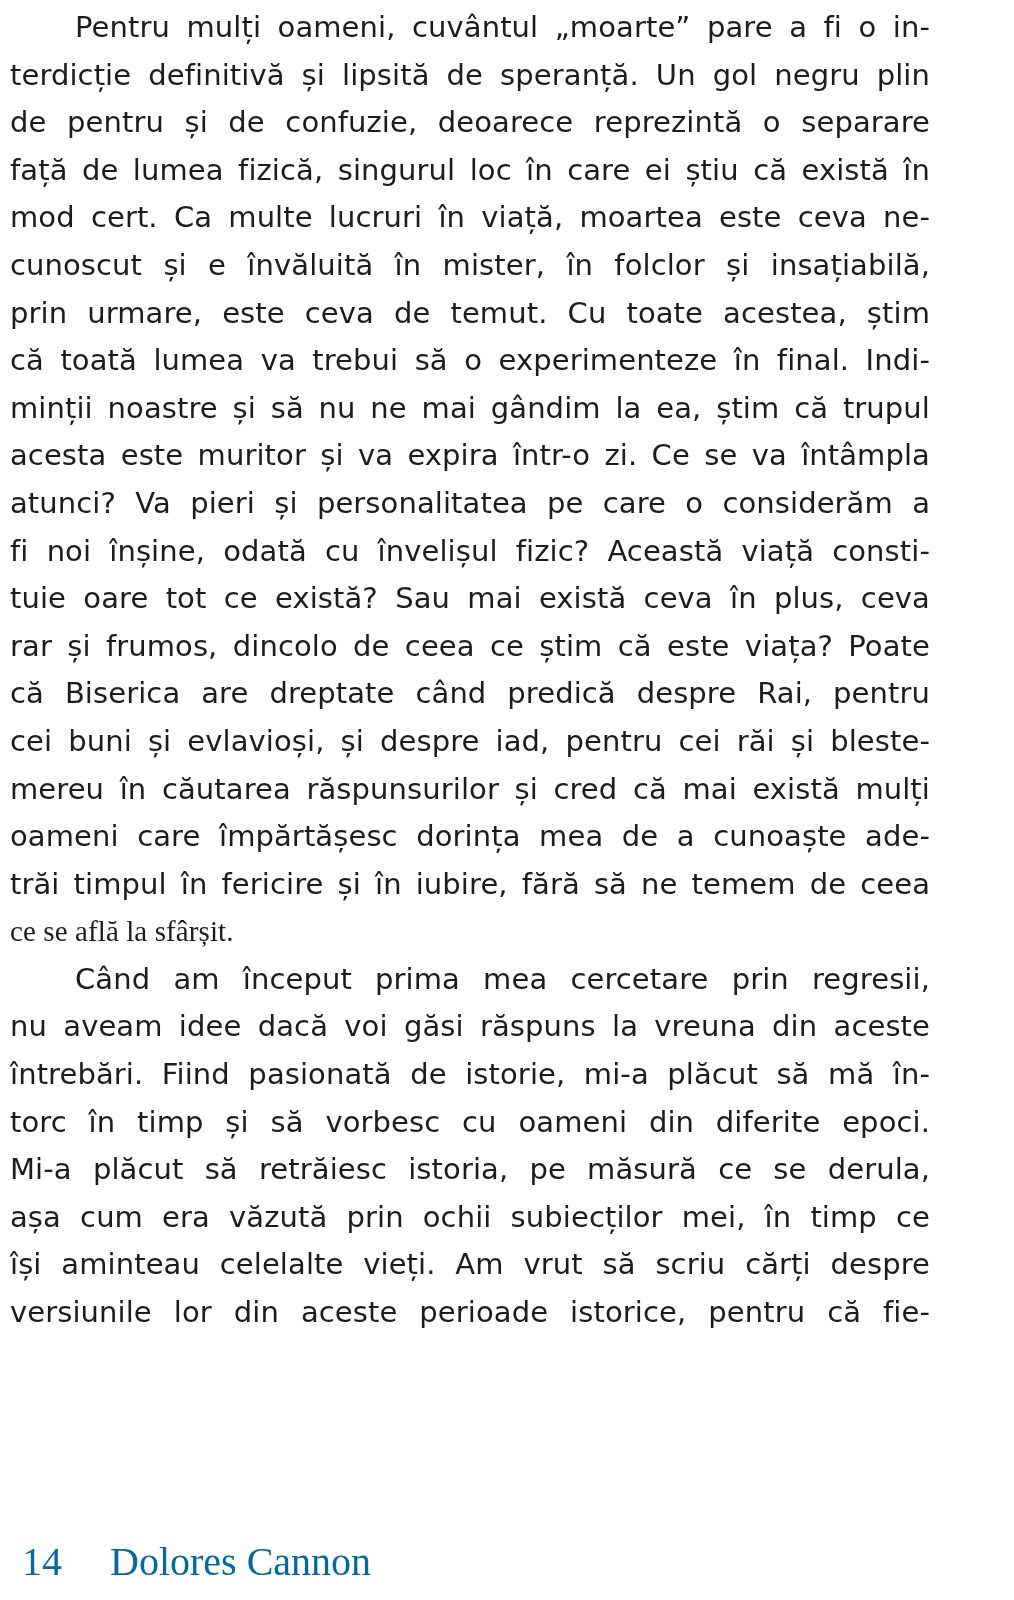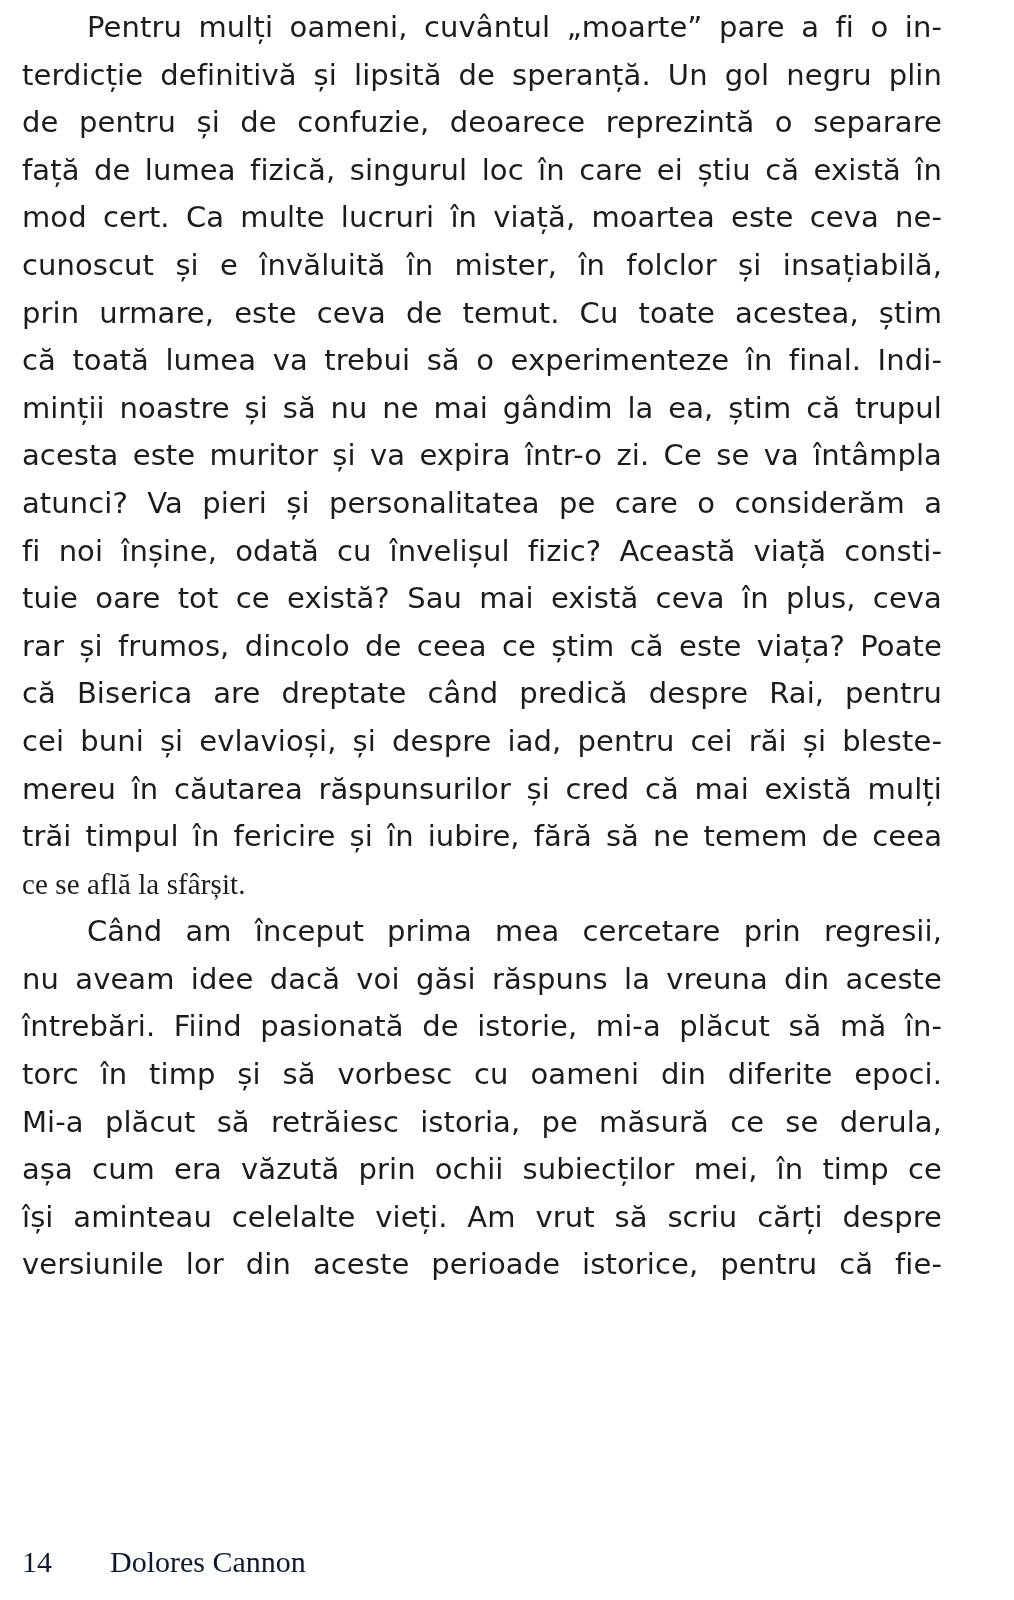--- a/index.html
+++ b/index.html
@@ -9,21 +9,21 @@
   }
   body {
     width: 1014px;
     height: 1600px;
     position: relative;
     overflow: hidden;
     color: #1c1c1c;
   }
   .page {
     position: absolute;
-    left: 22px;
+    left: 10px;
     top: 4px;
     width: 920px;
   }
   .line {
     display: block;
     font-family: "DejaVu Sans", sans-serif;
     font-size: 29px;
     height: 47.6px;
     line-height: 47.6px;
     white-space: nowrap;
@@ -36,23 +36,23 @@
   }
   .line.last {
     text-align-last: left;
     font-family: Liberation Serif, serif;
   }
   .footer {
     position: absolute;
     left: 22px;
     top: 1540px;
     font-family: "Liberation Serif", serif;
-    font-size: 30px;
+    font-size: 40px;
     line-height: 44px;
-    color: #0f172a;
+    color: #0369a1;
     white-space: nowrap;
   }
   .footer .page-num {
     display: inline-block;
     width: 88px;
   }
 </style>
 </head>
 <body>
 
@@ -68,20 +68,21 @@
     <span class="line">că toată lumea va trebui să o experimenteze în final. Indi-</span>
     <span class="line">minții noastre și să nu ne mai gândim la ea, știm că trupul</span>
     <span class="line">acesta este muritor și va expira într-o zi. Ce se va întâmpla</span>
     <span class="line">atunci? Va pieri și personalitatea pe care o considerăm a</span>
     <span class="line">fi noi înșine, odată cu învelișul fizic? Această viață consti-</span>
     <span class="line">tuie oare tot ce există? Sau mai există ceva în plus, ceva</span>
     <span class="line">rar și frumos, dincolo de ceea ce știm că este viața? Poate</span>
     <span class="line">că Biserica are dreptate când predică despre Rai, pentru</span>
     <span class="line">cei buni și evlavioși, și despre iad, pentru cei răi și bleste-</span>
     <span class="line">mereu în căutarea răspunsurilor și cred că mai există mulți</span>
+    <span class="line">oameni care împărtășesc dorința mea de a cunoaște ade-</span>
     <span class="line">trăi timpul în fericire și în iubire, fără să ne temem de ceea</span>
     <span class="line last">ce se află la sfârșit.</span>
   </div>
   <div>
     <span class="line indent">Când am început prima mea cercetare prin regresii,</span>
     <span class="line">nu aveam idee dacă voi găsi răspuns la vreuna din aceste</span>
     <span class="line">întrebări. Fiind pasionată de istorie, mi-a plăcut să mă în-</span>
     <span class="line">torc în timp și să vorbesc cu oameni din diferite epoci.</span>
     <span class="line">Mi-a plăcut să retrăiesc istoria, pe măsură ce se derula,</span>
     <span class="line">așa cum era văzută prin ochii subiecților mei, în timp ce</span>

